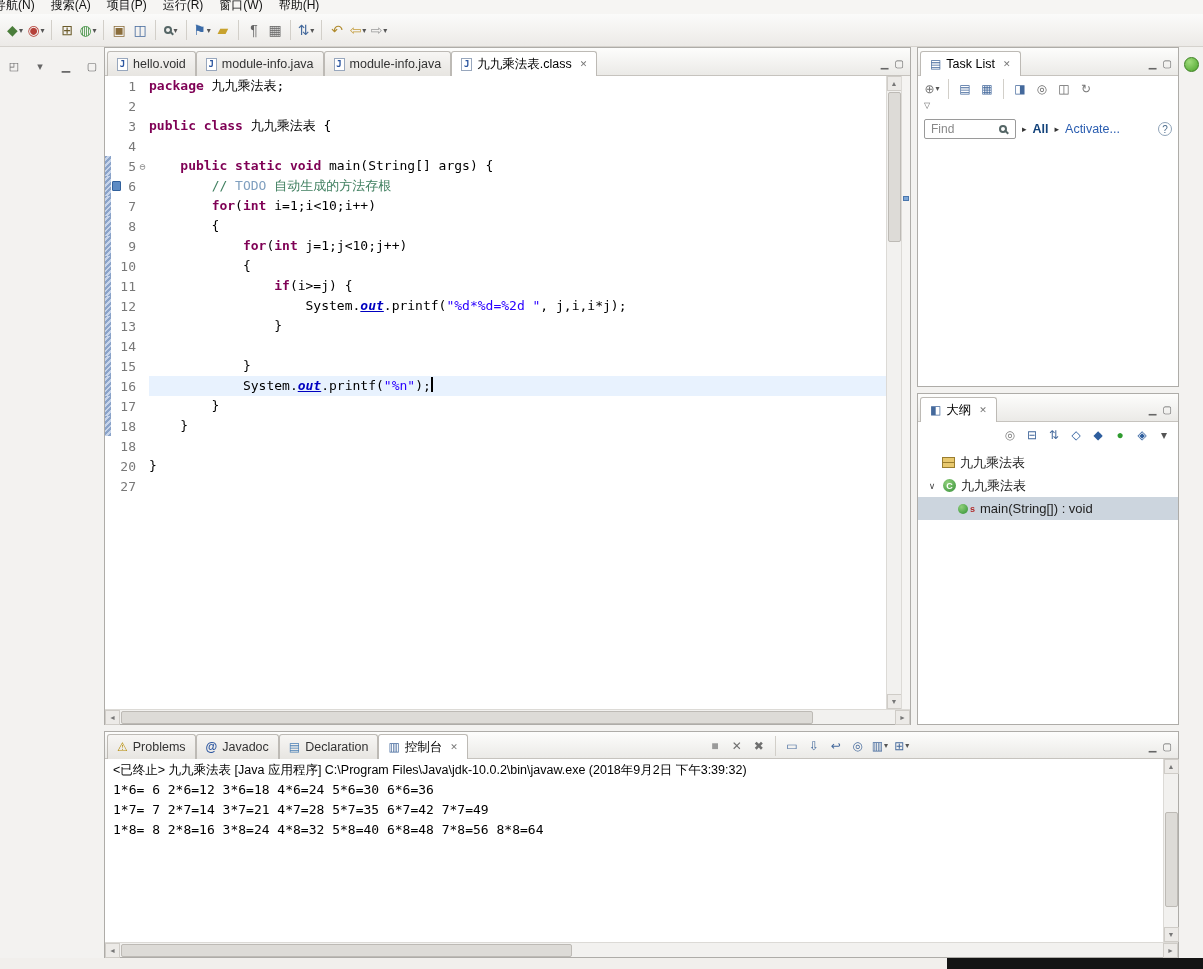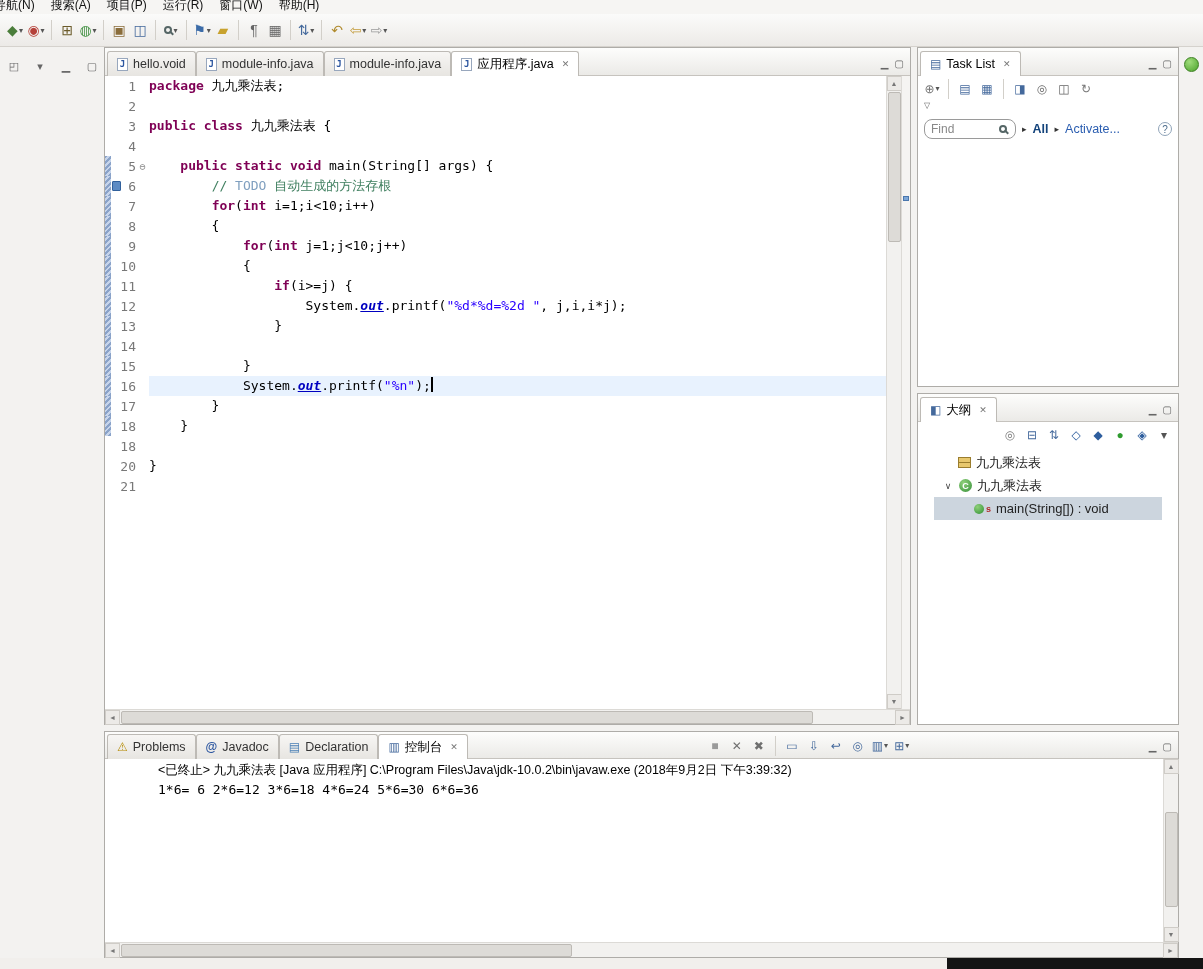--- a/index.html
+++ b/index.html
@@ -76,49 +76,49 @@
   .overview{width:9px;flex-shrink:0;background:#f5f4f2;border-left:1px solid #dcdad6;position:relative;}
   .ov-tick{position:absolute;left:1px;right:1px;top:19%;height:5px;background:#7da7d8;border:1px solid #4a77ad;}
   
   .rightcol{width:262px;flex-shrink:0;display:flex;flex-direction:column;gap:6px;}
   .tasklist{height:340px;}
   .outline{flex:1;}
   .ptoolbar{height:25px;display:flex;align-items:center;gap:2px;padding:0 4px;border-bottom:none;flex-shrink:0;}
   .ptoolbar .ticon{font-size:12px;height:18px;}
   .caret-row{height:14px;padding:0 6px;color:#666;font-size:8px;flex-shrink:0;}
   .findrow{display:flex;align-items:center;gap:6px;padding:4px 6px;flex-shrink:0;}
-  .findbox{width:92px;height:20px;border:1px solid #9a9a9a;border-radius:8px;background:#fff;display:flex;align-items:center;padding:0 4px;}
+  .findbox{width:92px;height:20px;border:1px solid #9a9a9a;border-radius:2px;background:#fff;display:flex;align-items:center;padding:0 4px;}
   .findbox input{border:none;outline:none;width:70px;font-size:12px;font-family:"Liberation Sans",sans-serif;color:#333;background:transparent;}
   .findbox input::placeholder{color:#888;}
   .linkarrow{font-size:9px;color:#333;}
   .alllink{color:#13437b;font-weight:bold;font-size:12.5px;}
   .actlink{color:var(--link);font-size:12.5px;}
   .help-badge{margin-left:auto;width:14px;height:14px;border-radius:50%;border:1px solid #8fa3b8;color:#4a6a8a;
     font-size:10px;display:flex;align-items:center;justify-content:center;}
   .pbody{flex:1;background:#fff;}
   
-  .tree{padding:4px 16px;font-size:13px;}
+  .tree{padding:4px 0;font-size:13px;}
   .trow{height:23px;display:flex;align-items:center;gap:5px;padding-left:24px;white-space:nowrap;}
   .trow .twistie{width:12px;margin-left:-16px;font-size:9px;color:#444;text-align:center;}
   .pkg-icon{width:13px;height:11px;background:#e8c86e;border:1px solid #9a7d2e;position:relative;display:inline-block;}
   .pkg-icon::after{content:'';position:absolute;left:0;right:0;top:4px;border-top:1px solid #9a7d2e;}
   .cls-icon{width:13px;height:13px;border-radius:50%;background:radial-gradient(circle at 35% 30%,#8fd07a,#37903a);
     color:#fff;font:bold 9px "Liberation Sans",sans-serif;display:inline-flex;align-items:center;justify-content:center;}
   .mth-icon{width:10px;height:10px;border-radius:50%;background:radial-gradient(circle at 35% 30%,#8fd07a,#2f8f32);display:inline-block;position:relative;}
   .msup{color:#b02a2a;font:bold 9px "Liberation Sans",sans-serif;vertical-align:super;margin-left:-3px;}
   .trow.selected{background:var(--sel);}
   
   .console{height:227px;margin-top:6px;}
   .ctabbar{height:27px;}
   .ctab-problems .view-icon{color:#b58a00;}
   .ctab-javadoc .view-icon{color:#2c56a0;font-weight:bold;}
   .ctab-declaration .view-icon{color:#4a7fb5;}
   .ctab-console .view-icon{color:#44699c;}
   .console-body{flex:1;display:flex;min-height:0;}
-  .console-main{flex:1;overflow:hidden;background:#fff;margin-left:45px;}
+  .console-main{flex:1;overflow:hidden;background:#fff;}
   .console-header{padding:3px 8px 1px 8px;font-size:12.5px;color:#000;white-space:nowrap;}
   .conline{height:20px;padding-left:8px;font-family:"DejaVu Sans Mono",monospace;font-size:13px;line-height:20px;color:#000;white-space:pre;}
   
   .statusbar{height:11px;display:flex;background:#f1efec;}
   .status-black{margin-left:auto;width:256px;height:11px;background:#141414;}
 </style>
 </head>
 <body>
 
 <div class="menubar">
@@ -222,21 +222,21 @@
           <div class="tab">
             <span class="jfile">J</span>
             <span>module-info.java</span>
           </div>
           <div class="tab">
             <span class="jfile">J</span>
             <span>module-info.java</span>
           </div>
           <div class="tab active">
             <span class="jfile">J</span>
-            <span>应用程序.java</span>
+            <span>九九乘法表.class</span>
             <span class="close">✕</span>
           </div>
           <div class="winbtns">
             <span>▁</span>
             <span>▢</span>
           </div>
         </div>
         <div class="editor-body">
           <div class="gutter">
               <div class="gline">
@@ -314,21 +314,21 @@
               </div>
               <div class="gline">
                 <span class="lnum">18</span>
                 <span class="fold"></span>
               </div>
               <div class="gline">
                 <span class="lnum">20</span>
                 <span class="fold"></span>
               </div>
               <div class="gline">
-                <span class="lnum">21</span>
+                <span class="lnum">27</span>
                 <span class="fold"></span>
               </div>
             </div>
           <div class="code"><div class="cline"><span class="kw">package</span><span class="pl"> 九九乘法表;</span></div><div class="cline"></div><div class="cline"><span class="kw">public</span><span class="pl"> </span><span class="kw">class</span><span class="pl"> 九九乘法表 {</span></div><div class="cline"></div><div class="cline"><span class="pl">    </span><span class="kw">public</span><span class="pl"> </span><span class="kw">static</span><span class="pl"> </span><span class="kw">void</span><span class="pl"> main(String[] args) {</span></div><div class="cline"><span class="pl">        </span><span class="com">// </span><span class="task">TODO</span><span class="com"> 自动生成的方法存根</span></div><div class="cline"><span class="pl">        </span><span class="kw">for</span><span class="pl">(</span><span class="kw">int</span><span class="pl"> i=1;i&lt;10;i++)</span></div><div class="cline"><span class="pl">        {</span></div><div class="cline"><span class="pl">            </span><span class="kw">for</span><span class="pl">(</span><span class="kw">int</span><span class="pl"> j=1;j&lt;10;j++)</span></div><div class="cline"><span class="pl">            {</span></div><div class="cline"><span class="pl">                </span><span class="kw">if</span><span class="pl">(i&gt;=j) {</span></div><div class="cline"><span class="pl">                    System.</span><span class="fld">out</span><span class="pl">.printf(</span><span class="str">"%d*%d=%2d "</span><span class="pl">, j,i,i*j);</span></div><div class="cline"><span class="pl">                }</span></div><div class="cline"></div><div class="cline"><span class="pl">            }</span></div><div class="cline current"><span class="pl">            System.</span><span class="fld">out</span><span class="pl">.printf(</span><span class="str">"%n"</span><span class="pl">);</span><span class="caret-bar"></span></div><div class="cline"><span class="pl">        }</span></div><div class="cline"><span class="pl">    }</span></div><div class="cline"></div><div class="cline"><span class="pl">}</span></div><div class="cline"></div></div>
           <div class="vscroll">
             <span class="sbtn">▲</span>
             <div class="vthumb" style="height:150px;"></div>
             <span class="sbtn" style="margin-top:auto;">▼</span>
           </div>
           <div class="overview">
@@ -510,20 +510,22 @@
         <div class="winbtns">
           <span>▁</span>
           <span>▢</span>
         </div>
       </div>
       <div class="console-body">
         <div class="console-main">
           <div class="console-header">&lt;已终止&gt; 九九乘法表 [Java 应用程序] C:\Program Files\Java\jdk-10.0.2\bin\javaw.exe  (2018年9月2日 下午3:39:32)</div>
           <div>
               <div class="conline">1*6= 6 2*6=12 3*6=18 4*6=24 5*6=30 6*6=36</div>
+              <div class="conline">1*7= 7 2*7=14 3*7=21 4*7=28 5*7=35 6*7=42 7*7=49</div>
+              <div class="conline">1*8= 8 2*8=16 3*8=24 4*8=32 5*8=40 6*8=48 7*8=56 8*8=64</div>
             </div>
         </div>
         <div class="vscroll">
           <span class="sbtn">▲</span>
           <div class="vthumb" style="height:95px;margin-top:38px;"></div>
           <span class="sbtn" style="margin-top:auto;">▼</span>
         </div>
       </div>
       <div class="hscroll">
         <span class="sbtn">◄</span>

